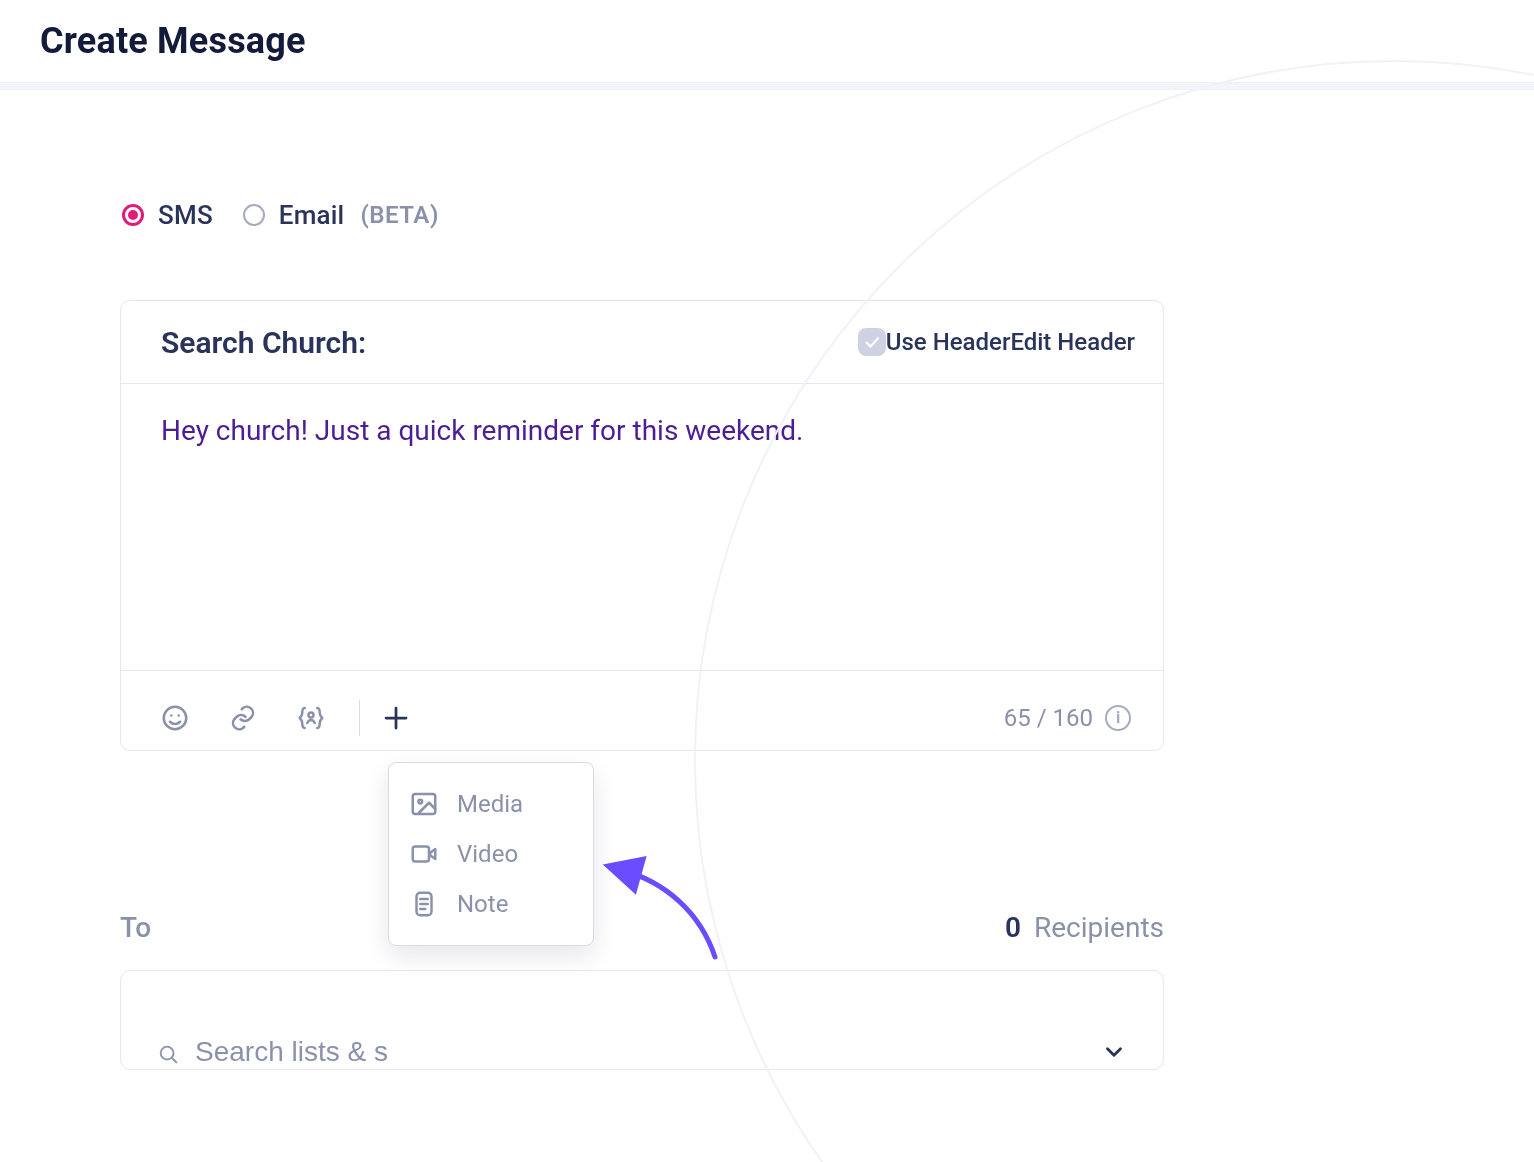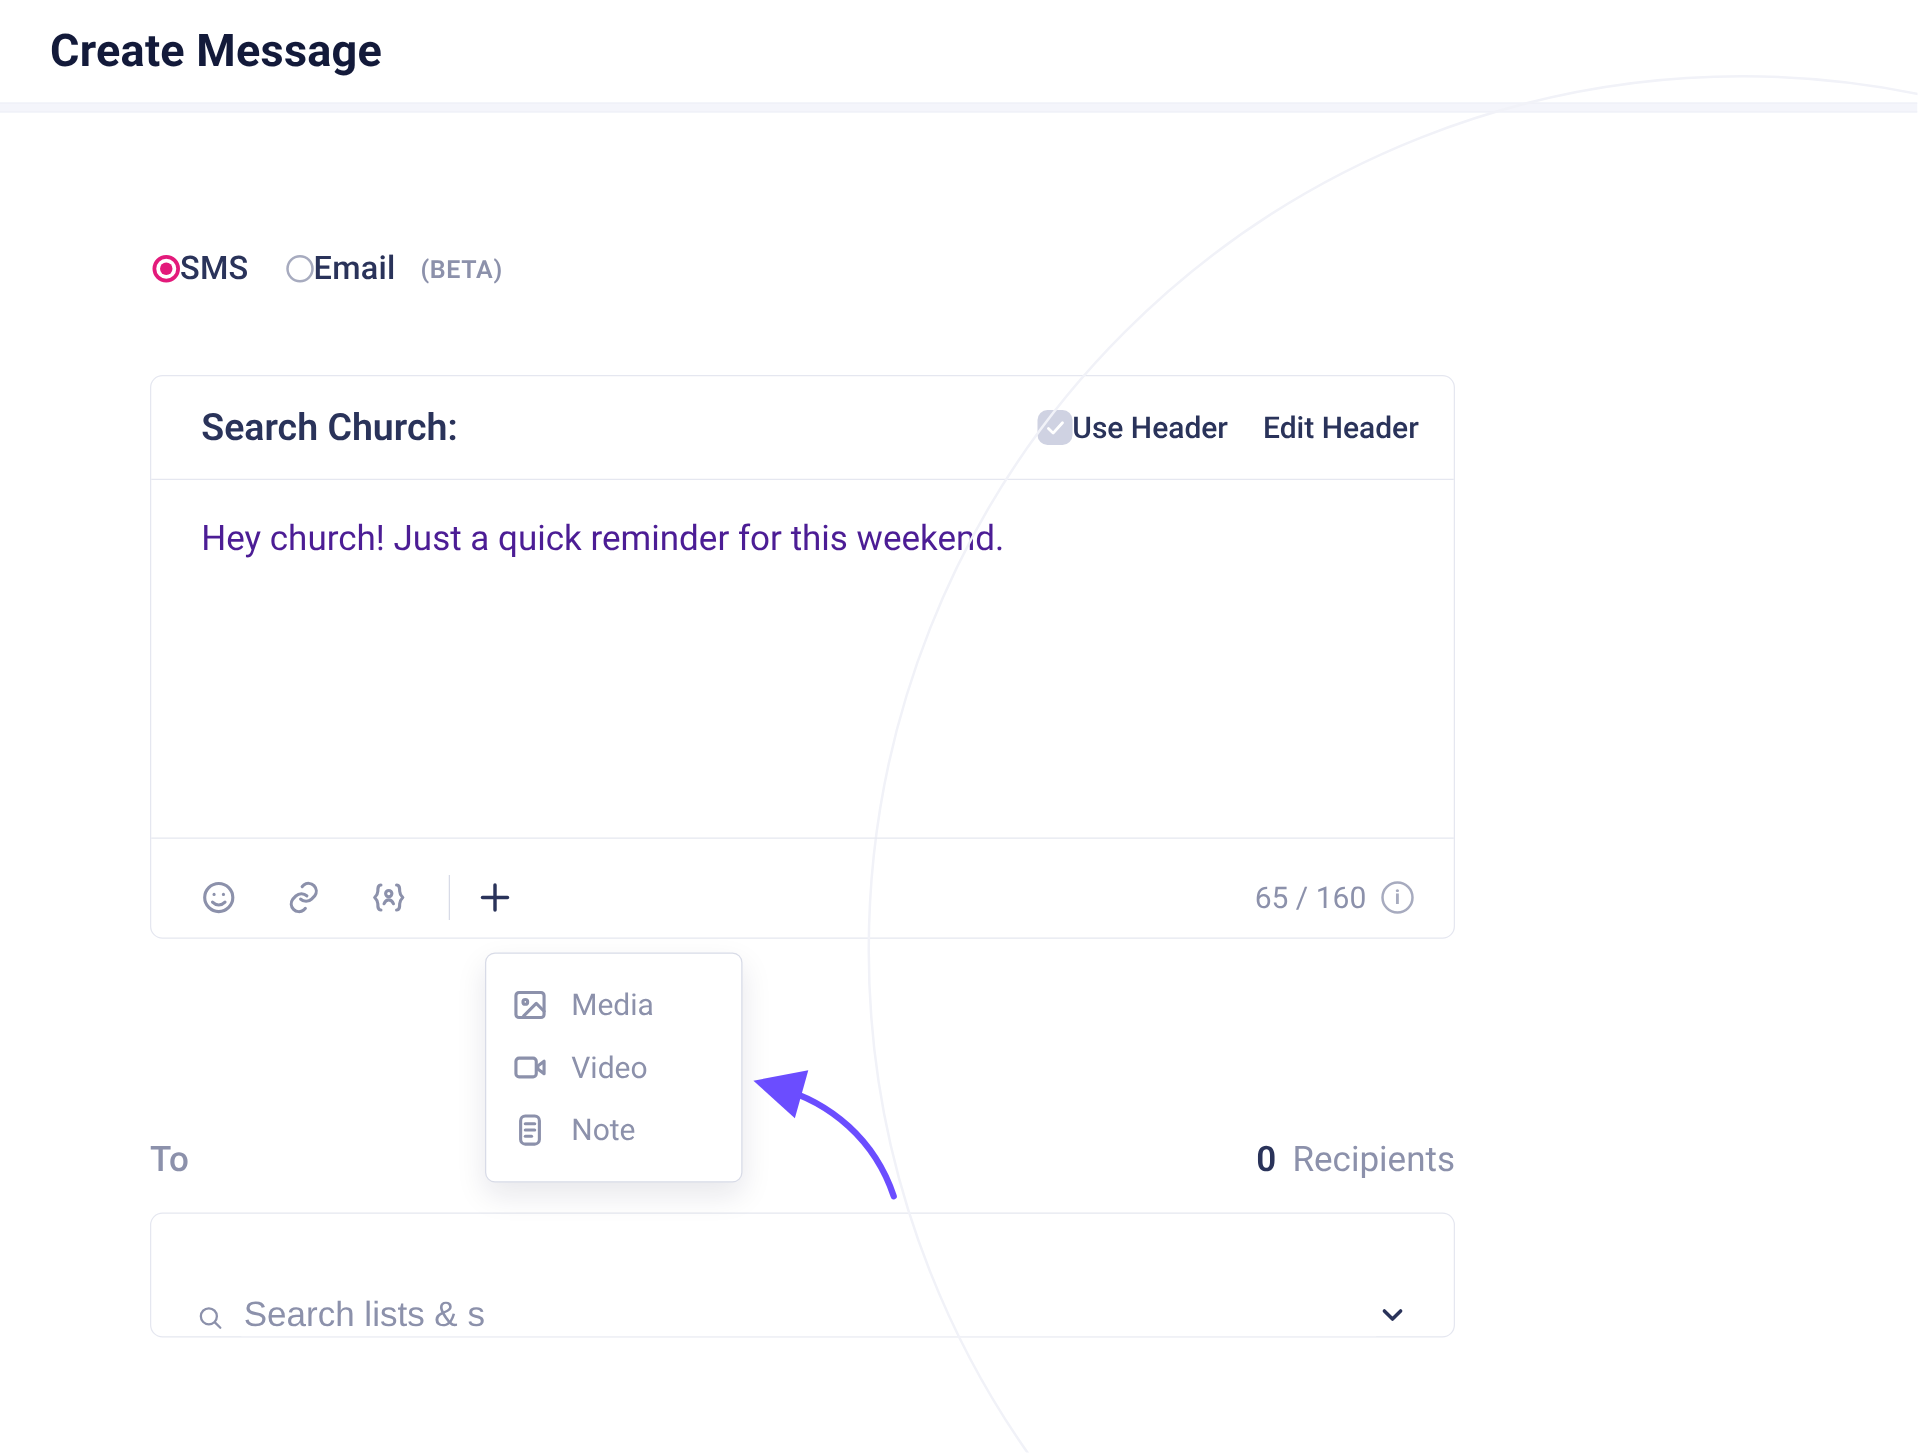--- a/index.html
+++ b/index.html
@@ -19,35 +19,35 @@
 
   
   .page-title{font-size:36px;font-weight:700;color:#131a3a;padding:20px 0 20px 40px;letter-spacing:.2px}
   .divider{height:8px;background:#f4f5fb;border-top:1px solid #eef0f7;border-bottom:1px solid #eef0f7}
 
   
   .content{padding:110px 370px 40px 120px; }
 
   
   .radios{display:flex;align-items:center;gap:30px;margin:0 0 70px 2px}
-  .radio{display:flex;align-items:center;cursor:pointer;font-size:26px;color:var(--navy-2);font-weight:600;letter-spacing:.2px}
+  .radio{display:flex;align-items:center;gap:14px;cursor:pointer;font-size:26px;color:var(--navy-2);font-weight:600;letter-spacing:.2px}
   .radio .ring{width:22px;height:22px;border-radius:50%;border:2px solid var(--muted-2);display:inline-flex;align-items:center;justify-content:center;flex:none}
   .radio.selected .ring{border-color:var(--pink);border-width:3px}
   .radio.selected .dot{width:10px;height:10px;background:var(--pink);border-radius:50%}
   .radio .label{font-weight:500;color:var(--navy-2)}
-  .beta{color:var(--muted);font-weight:600;font-size:20px;margin-left:20px;letter-spacing:.5px}
+  .beta{color:var(--muted);font-weight:600;font-size:24px;margin-left:2px;letter-spacing:.5px}
 
   
   .card{border:1px solid var(--line);border-radius:10px;background:#fff;margin-left:0}
 
   
   .card-header{display:flex;align-items:center;height:82px;padding:0 28px 0 40px}
   .card-header .title{font-size:30px;font-weight:600;color:var(--navy-2)}
   .spacer{flex:1}
-  .use-header{display:flex;align-items:center;margin-right:28px}
+  .use-header{display:flex;align-items:center;}
   .chk{width:28px;height:28px;border-radius:8px;background:#cfd2e2;display:inline-flex;align-items:center;justify-content:center}
   .chk svg{width:18px;height:18px}
   .use-header .lbl,.edit-header{font-size:24px;color:var(--navy-2);font-weight:500}
 
   
   .card-body{border-top:1px solid var(--line);padding:28px 36px 118px 40px;min-height:240px}
   .msg{font-size:28px;color:#4c1d95;line-height:1.35;border:none;outline:none;width:100%;resize:none;font-family:inherit;height:140px}
 
   
   .toolbar{display:flex;align-items:center;border-top:1px solid var(--line);height:80px;padding:14px 32px 0 30px;position:relative}

